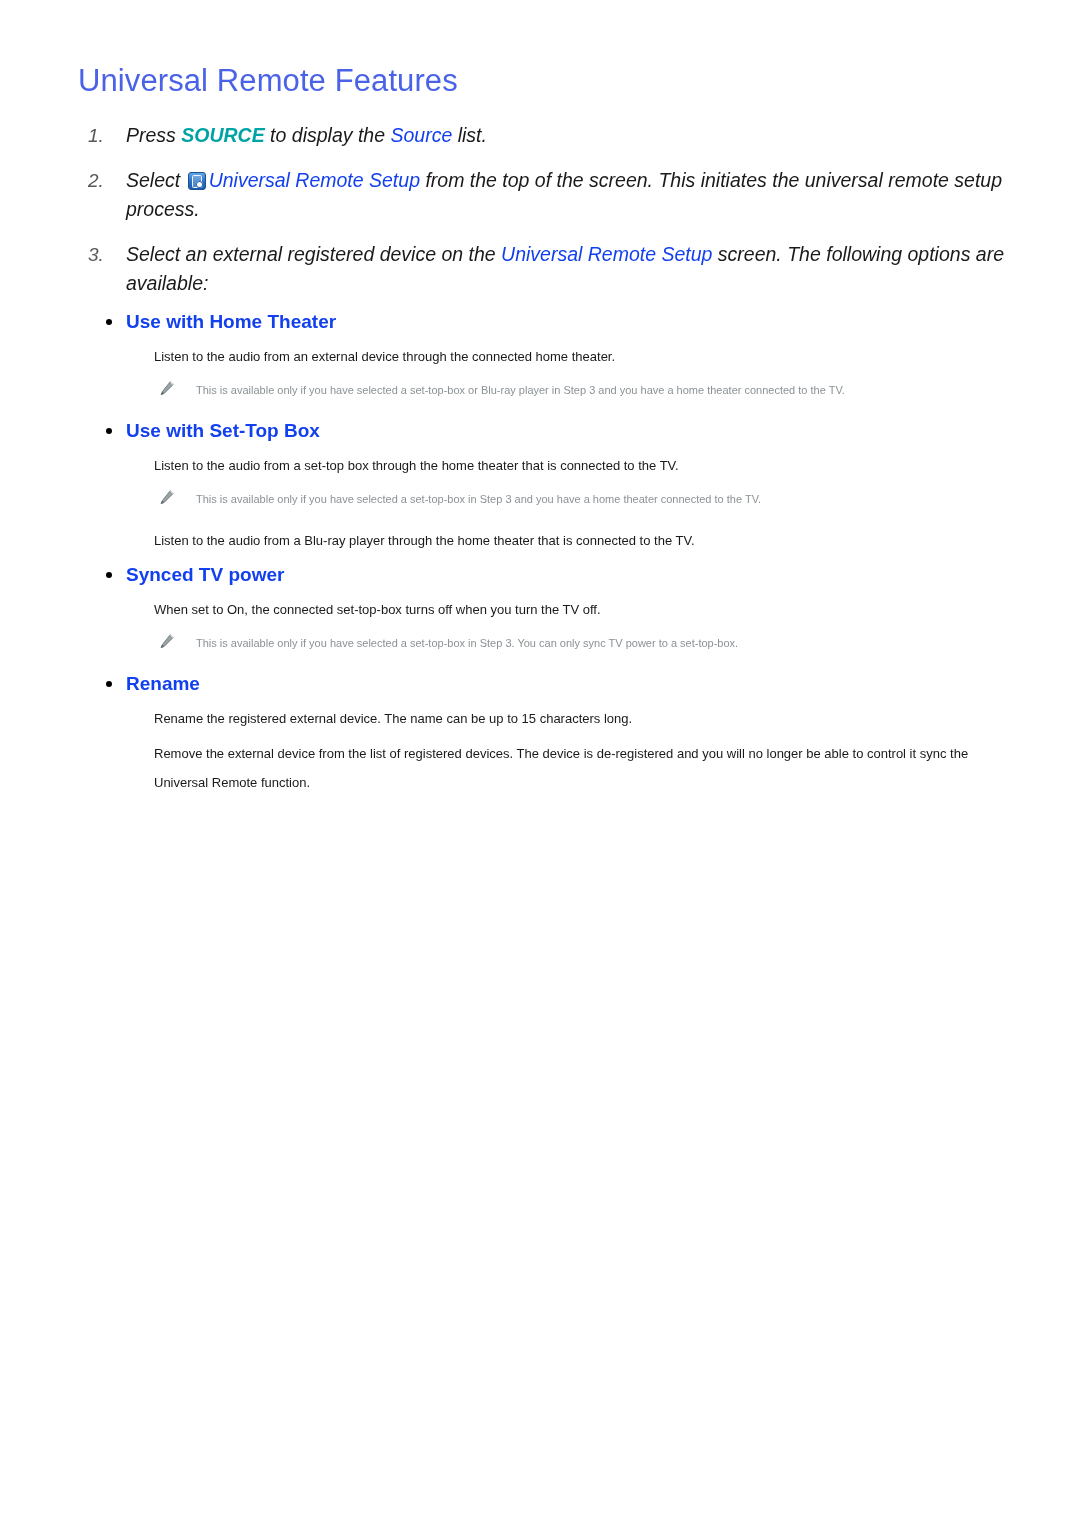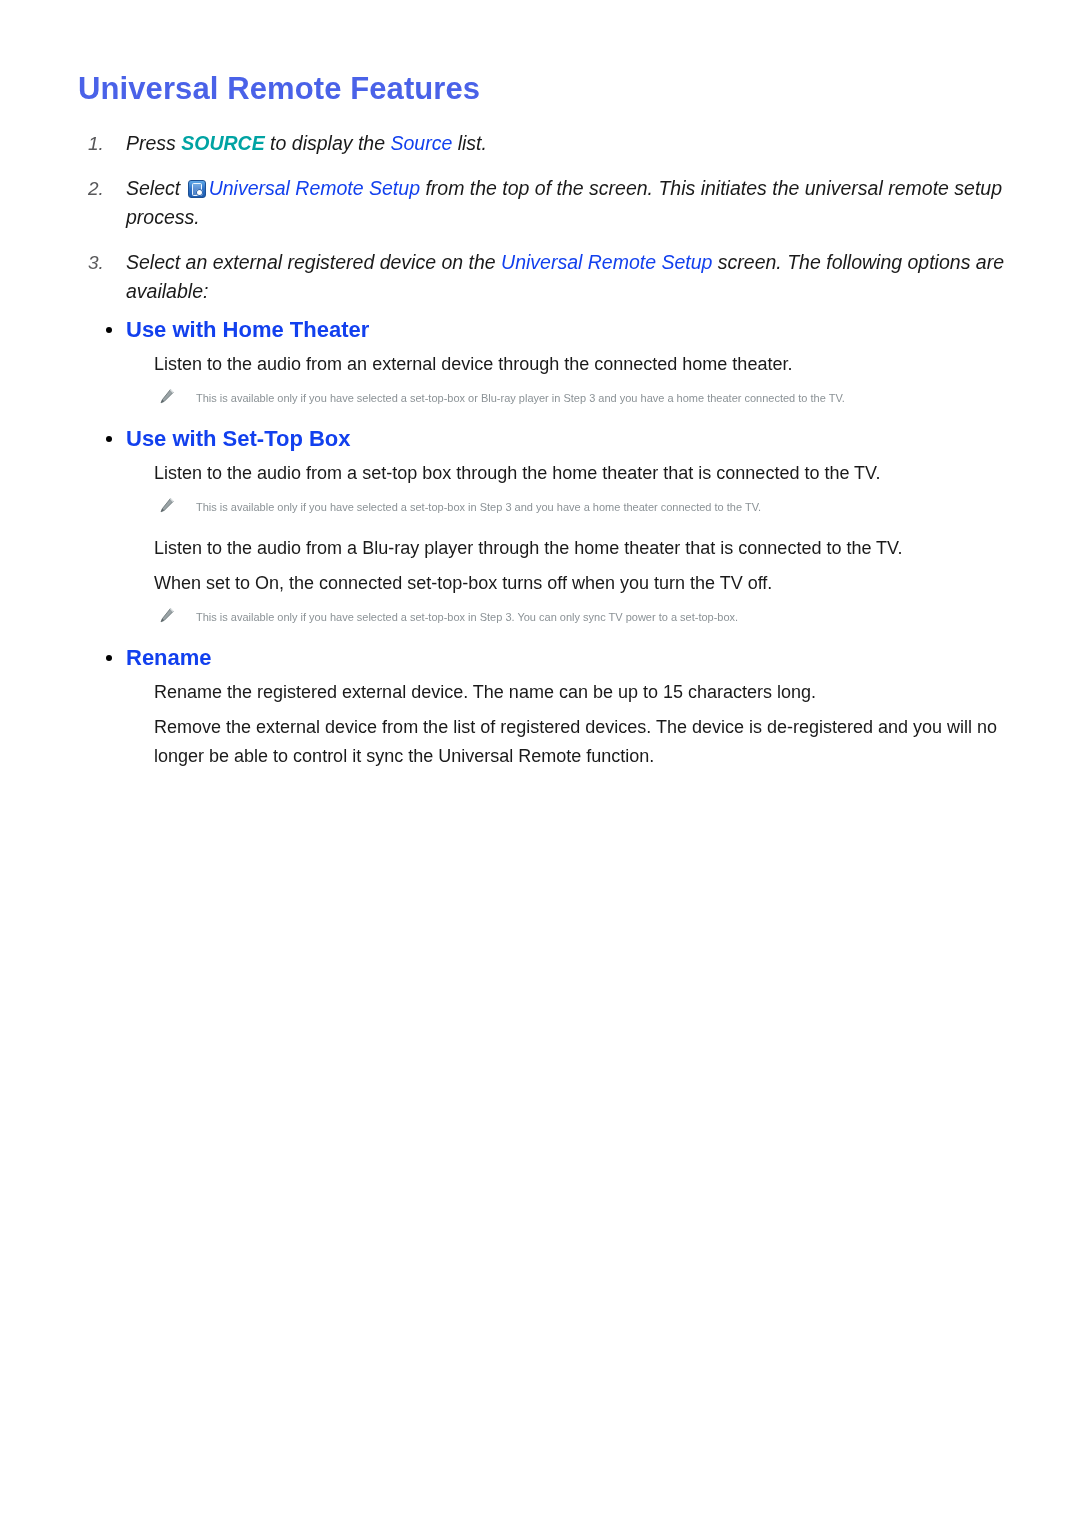--- a/index.html
+++ b/index.html
@@ -19,24 +19,24 @@
   .page {
     position: relative;
     width: 1080px;
     height: 1527px;
     padding: 62px 58px 0 78px;
   }
 
   
   .page-title {
     font-size: 31px;
-    font-weight: bold;
+    font-weight: normal;
     color: #4a62e8;
     letter-spacing: 0.1px;
-    margin: 8px 0 22px 0;
+    margin: 0 0 22px 0;
     line-height: 1.2;
   }
 
   
   .steps {
     margin: 0;
     padding: 0;
     list-style: none;
   }
   .step {
@@ -97,39 +97,39 @@
   .options {
     margin: 6px 0 0 0;
     padding: 0;
     list-style: none;
   }
   .option { margin: 0 0 0 0; }
 
   .option-head {
     position: relative;
     padding-left: 48px;
-    font-size: 22px;
+    font-size: 19px;
     font-weight: bold;
     color: #1240ee;
     line-height: 28px;
     margin: 0 0 6px 0;
   }
   .option-head .dot {
     position: absolute;
     left: 28px;
     top: 11px;
     width: 6px;
     height: 6px;
     border-radius: 50%;
     background: #000000;
   }
 
   .option-desc {
     padding-left: 76px;
-    font-size: 18px;
+    font-size: 13px;
     line-height: 29px;
     color: #1a1a1a;
     margin: 0 0 6px 0;
     max-width: 930px;
   }
 
   .note {
     position: relative;
     padding-left: 118px;
     font-size: 11px;
@@ -214,20 +214,24 @@
         <span>This is available only if you have selected a set-top-box in Step 3 and you have a home theater connected to the TV.</span>
       </div>
     </li>
 
     <li class="option">
       <p class="option-desc">Listen to the audio from a Blu-ray player through the home theater that is connected to the TV.</p>
     </li>
 
 
     <li class="option">
+      <div class="option-head">
+        <span class="dot"></span>
+        <span>Synced TV power</span>
+      </div>
       <p class="option-desc">When set to On, the connected set-top-box turns off when you turn the TV off.</p>
       <div class="note">
         <span class="pencil-icon">
           <svg viewBox="0 0 18 18" width="18" height="18" aria-hidden="true">
             <path d="M12.4 1.6 L15.2 4.4 L6.2 13.4 L3.0 14.8 L4.4 11.6 Z" fill="#9aa3a6" stroke="#6f797c" stroke-width="0.9" stroke-linejoin="round"></path>
             <path d="M3.0 14.8 L4.4 11.6 L6.0 13.2 Z" fill="#5d6669"></path>
             <path d="M12.4 1.6 L15.2 4.4" stroke="#dfe4e5" stroke-width="1.4"></path>
           </svg>
         </span>
         <span>This is available only if you have selected a set-top-box in Step 3. You can only sync TV power to a set-top-box.</span>

